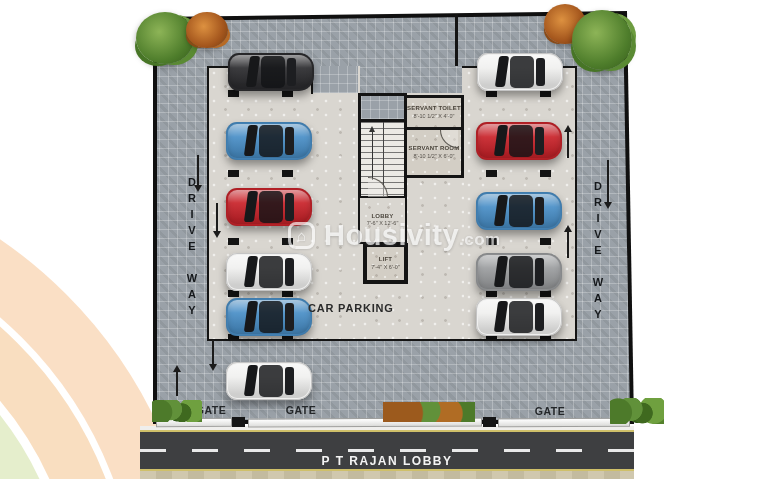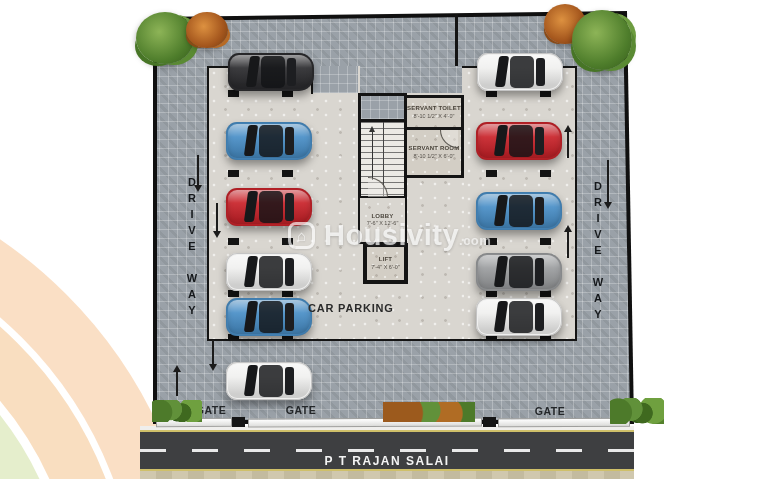--- a/index.html
+++ b/index.html
@@ -103,21 +103,21 @@
     width:27px; height:27px; border:3.5px solid rgba(255,255,255,.78); border-radius:8px;
     display:flex; align-items:center; justify-content:center;
     color:rgba(255,255,255,.85); font-size:15px; font-weight:bold;
     text-shadow:0 1px 2px rgba(100,100,100,.3);
     box-shadow:0 1px 2px rgba(110,110,110,.25), inset 0 1px 2px rgba(110,110,110,.25);
   }
   #wm-text {
     font-weight:bold; font-size:29px; letter-spacing:.5px;
     color:rgba(255,255,255,.82); text-shadow:0 1px 3px rgba(95,95,95,.38);
   }
-  #wm-suffix { font-size:13px; color:rgba(255,255,255,.72); }
+  #wm-suffix { font-size:17px; color:rgba(255,255,255,.72); }
   
   .wall-strip { position:absolute; height:9px; top:418px; background:linear-gradient(#ffffff,#dcdcda); border:1px solid #9e9e9c; z-index:6; transform:skewY(-.3deg); }
   .gate-post  { position:absolute; width:13px; height:10px; top:417px; background:#151515; z-index:7; }
   
   #sidewalk   { position:absolute; left:140px; top:426px; width:494px; height:4px; background:#efeeec; z-index:5; }
   #road {
     position:absolute; left:140px; top:430px; width:494px; height:41px; z-index:5;
     background:#3e3f41; border-top:2px solid #cfc06a; border-bottom:2px solid #cfc06a;
   }
   #road .dashes {
@@ -336,21 +336,21 @@
   <div class="wall-strip" style="left:498px;width:132px;"></div>
   <div class="gate-post" style="left:232px;"></div>
   <div class="gate-post" style="left:483px;"></div>
   <div class="gate-label" style="left:181px;top:404px;">GATE</div>
   <div class="gate-label" style="left:271px;top:404px;">GATE</div>
   <div class="gate-label" style="left:520px;top:405px;">GATE</div>
 
   <div id="sidewalk"></div>
   <div id="road">
     <div class="dashes"></div>
-    <div id="road-name">P T RAJAN SALAI</div>
+    <div id="road-name">P T RAJAN LOBBY</div>
   </div>
   <div id="verge"></div>
 
   <div class="foliage green" style="left:136px;top:12px;width:58px;height:52px;"></div>
   <div class="foliage orange" style="left:186px;top:12px;width:42px;height:36px;"></div>
   <div class="foliage orange" style="left:544px;top:4px;width:42px;height:40px;"></div>
   <div class="foliage green" style="left:572px;top:10px;width:60px;height:60px;"></div>
   <div class="bush" style="left:152px;top:400px;width:50px;height:22px;"></div>
   <div class="bush autumn" style="left:383px;top:402px;width:92px;height:20px;"></div>
   <div class="bush" style="left:610px;top:398px;width:54px;height:26px;"></div>

